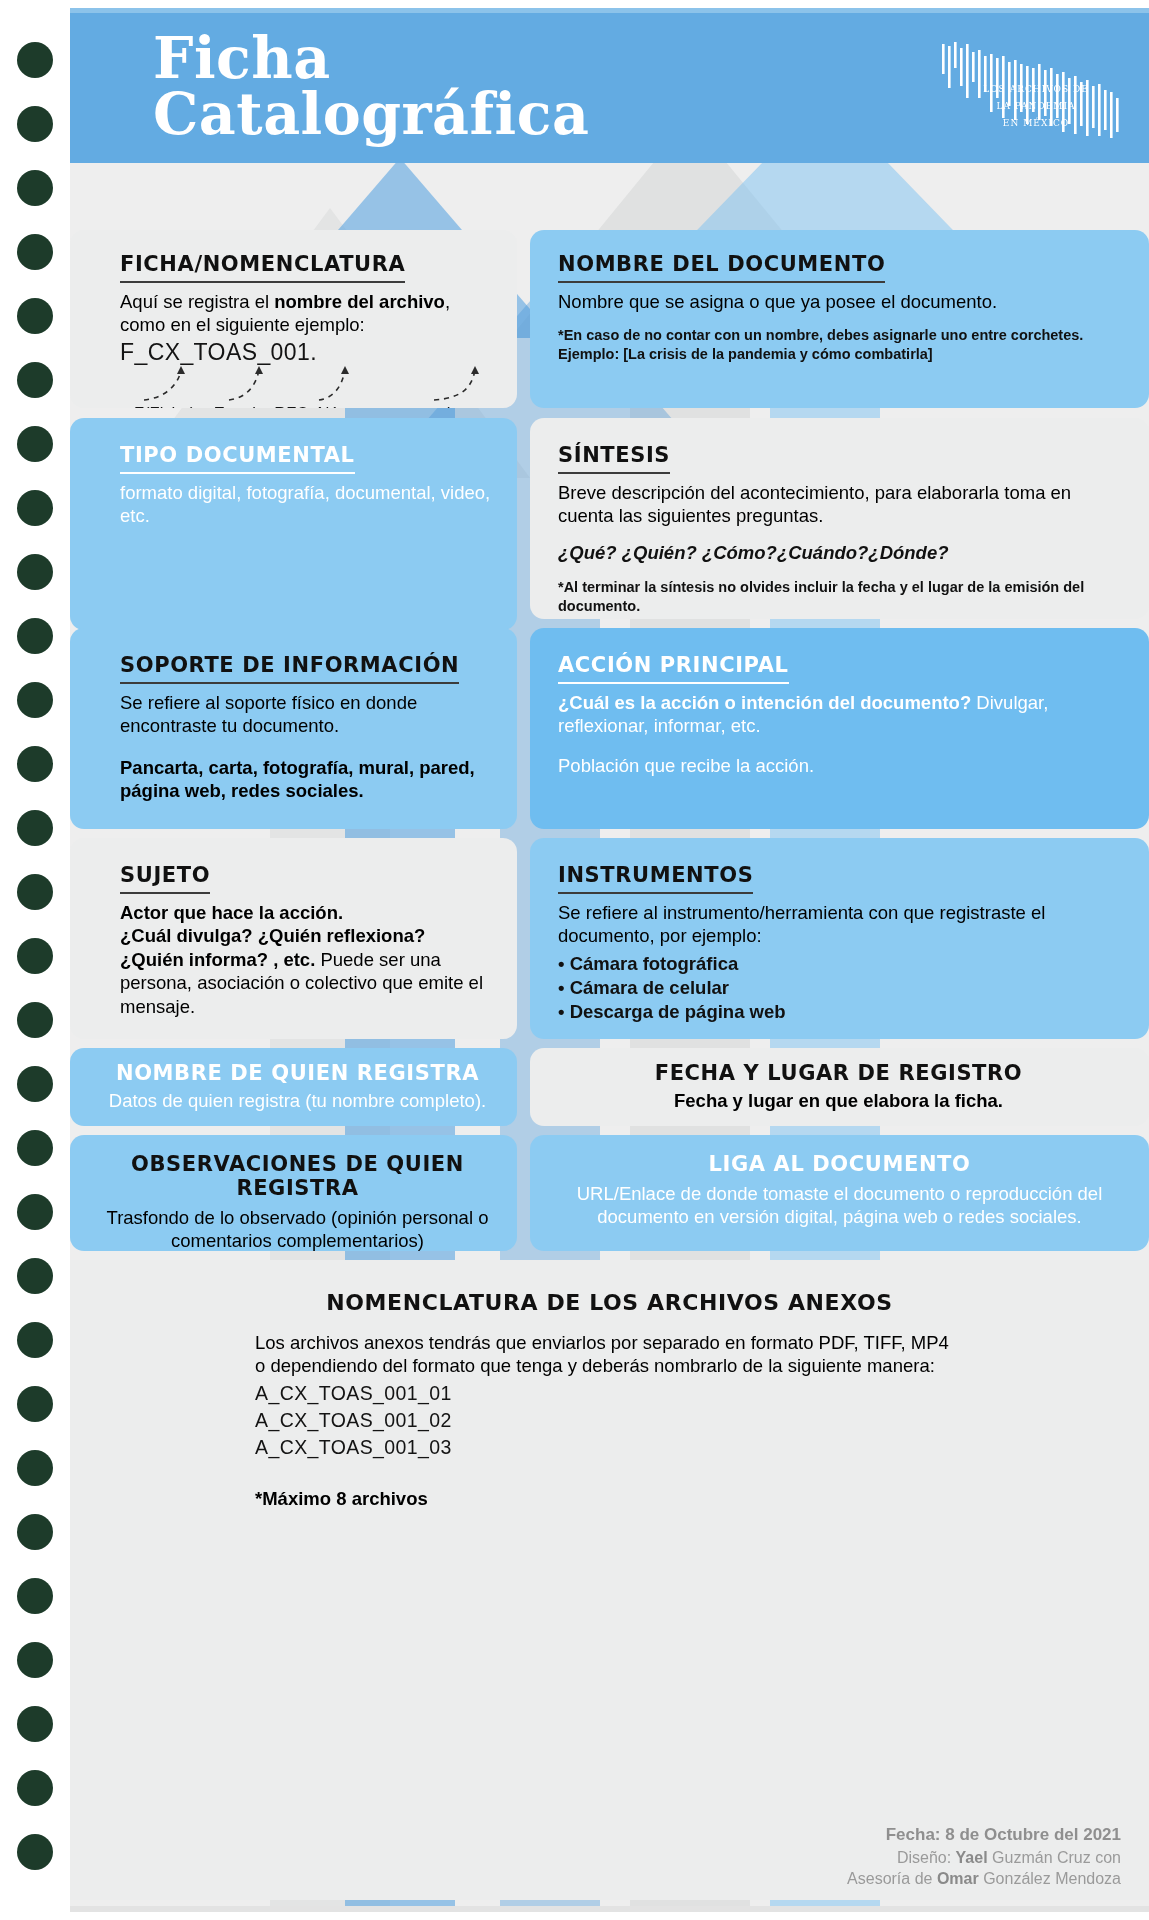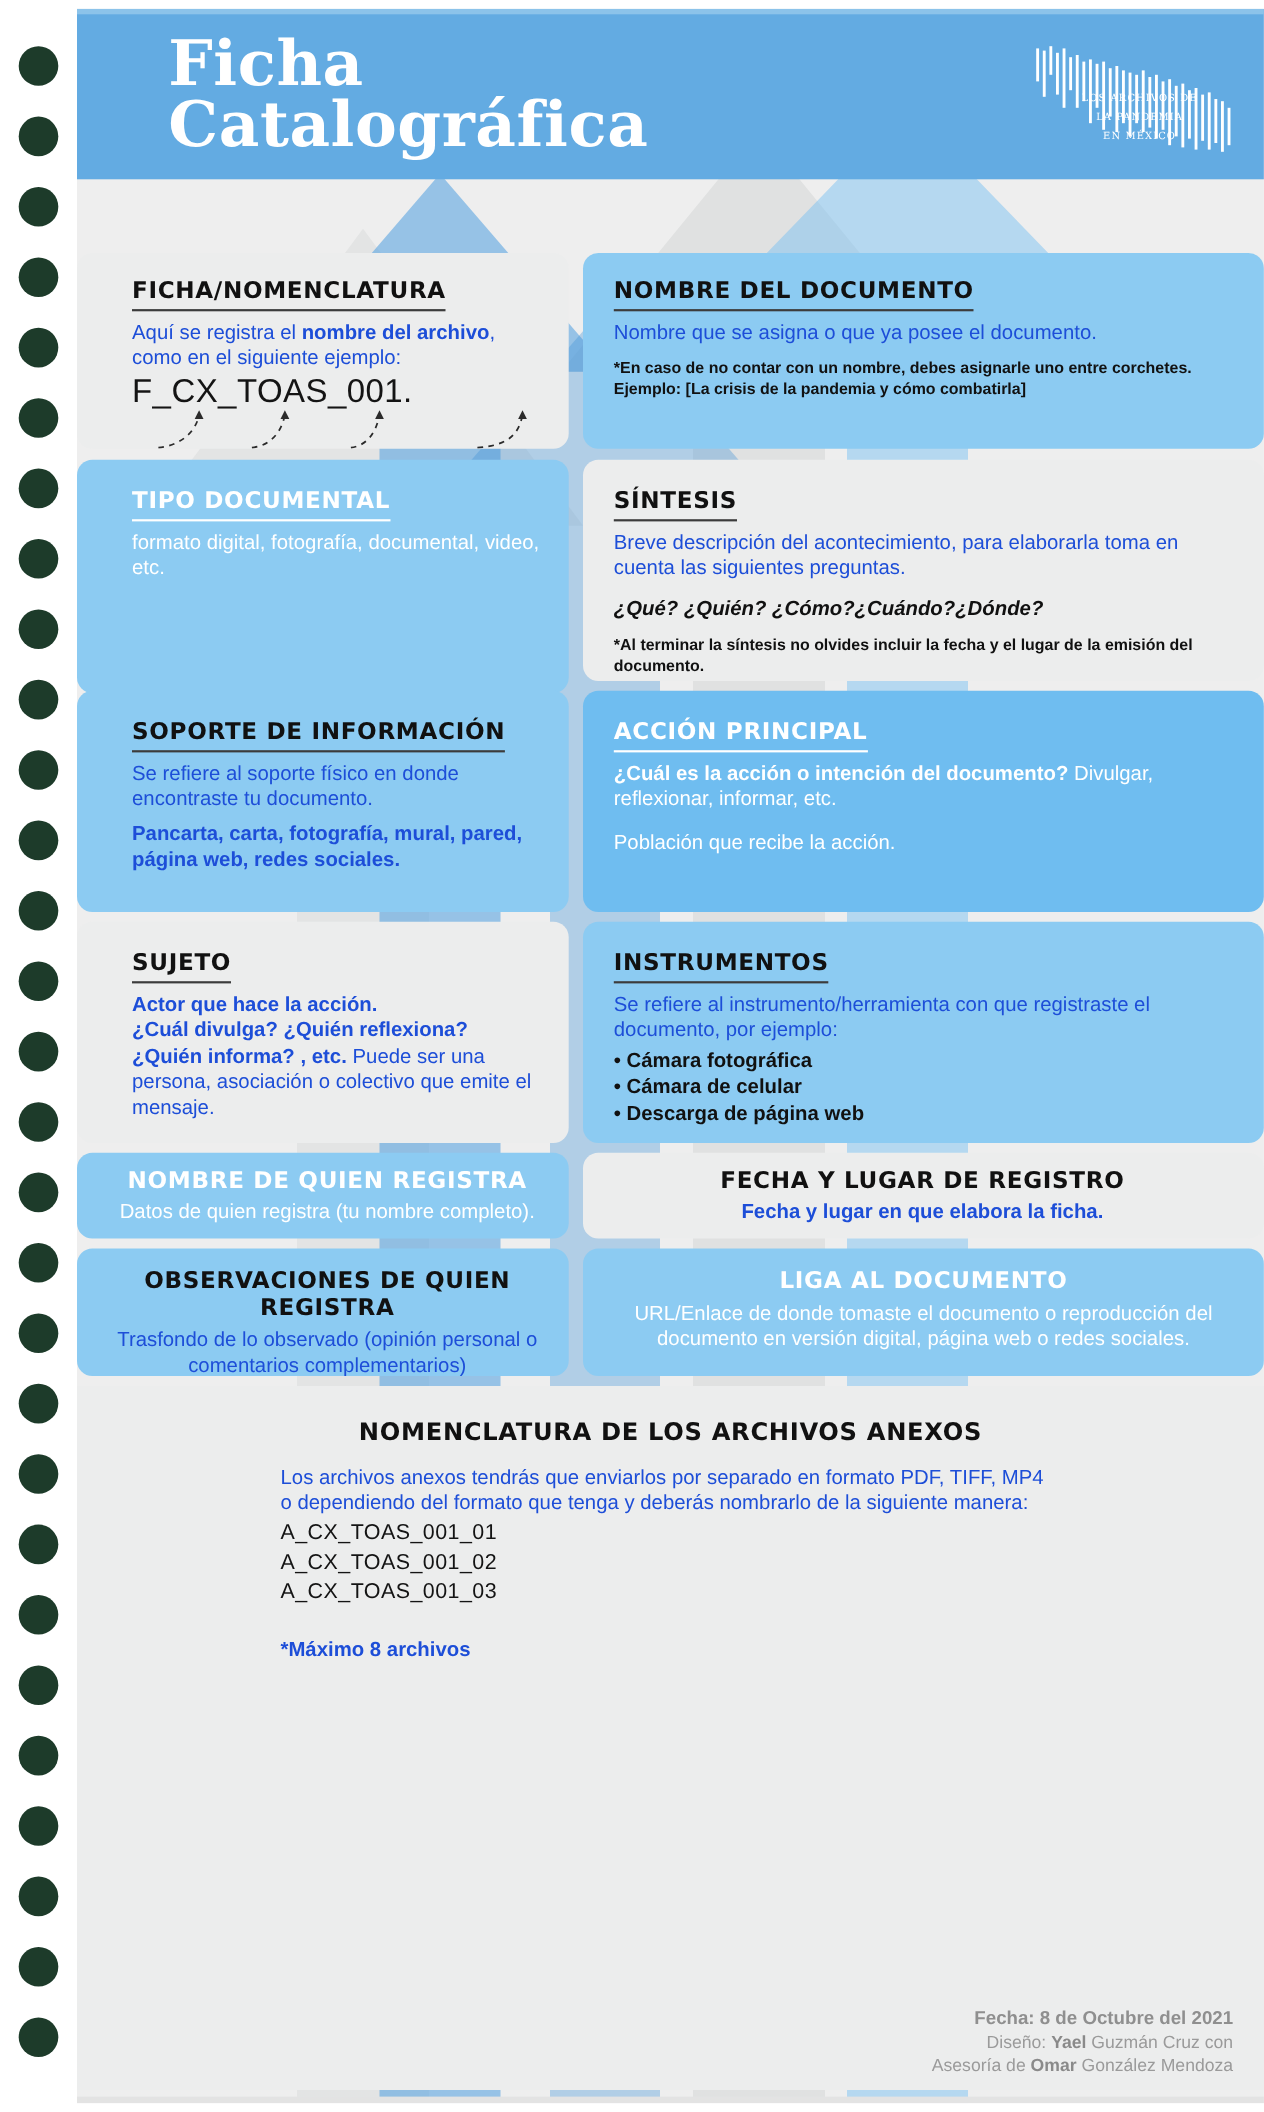--- a/index.html
+++ b/index.html
@@ -63,34 +63,34 @@
   .h-title{
     font-family:"DejaVu Sans", sans-serif;
     font-weight:700;font-size:21px;letter-spacing:0.6px;
     color:#111111;text-transform:uppercase;
     display:inline-block;padding-bottom:5px;
     border-bottom:2px solid #3c3c3c;
     margin:0 0 7px 0;
   }
   .h-title.white{color:#ffffff;border-bottom-color:#ffffff;}
   .body-t{
-    font-size:18.5px;line-height:1.27;color:#1d4ed8;margin:0;
+    font-size:18.5px;line-height:1.27;color:#000000;margin:0;
   }
   .body-t b{font-weight:700;}
   .note{
     font-size:14.5px;line-height:1.3;color:#111111;margin:0;font-weight:600;
   }
   .qline{font-size:18.5px;font-weight:700;font-style:italic;color:#111;margin:0;}
   .white-t{color:#ffffff;}
   .ctr{text-align:center;}
   .bold{font-weight:700;}
 
   
   .filename{
-    font-size:30px;letter-spacing:0.4px;color:#141414;margin:2px 0 0 0;
+    font-size:23px;letter-spacing:0.4px;color:#141414;margin:2px 0 0 0;
     font-family:"Liberation Sans", sans-serif;
   }
   .legend{
     font-size:16.5px;color:#141414;margin:0;
   }
 
   
   .bullets{margin:4px 0 0 0;padding:0;list-style:none;}
   .bullets li{font-size:18.5px;line-height:1.3;font-weight:700;color:#111;}
   .bullets li:before{content:"• ";}
@@ -263,21 +263,21 @@
         <p class="body-t">Breve descripción del acontecimiento, para elaborarla toma en cuenta las siguientes preguntas.</p>
         <p class="qline" style="margin-top:14px;">¿Qué? ¿Quién? ¿Cómo?¿Cuándo?¿Dónde?</p>
         <p class="note" style="margin-top:14px;">*Al terminar la síntesis no olvides incluir la fecha y el lugar de la emisión del documento.</p>
       </div>
     </div>
 
     <div class="card blue" style="left:0px;top:620px;width:447px;height:201px;">
       <div class="inner" style="padding:25px 24px 0 50px;">
         <div class="h-title">SOPORTE DE INFORMACIÓN</div>
         <p class="body-t">Se refiere al soporte físico en donde encontraste tu documento.</p>
-        <p class="body-t bold" style="margin-top:8px;">Pancarta, carta, fotografía, mural, pared, página web, redes sociales.</p>
+        <p class="body-t bold" style="margin-top:18px;">Pancarta, carta, fotografía, mural, pared, página web, redes sociales.</p>
       </div>
     </div>
 
     <div class="card blue-mid" style="left:460px;top:620px;width:619px;height:201px;">
       <div class="inner" style="padding:25px 30px 0 28px;">
         <div class="h-title white">ACCIÓN PRINCIPAL</div>
         <p class="body-t white-t">
           <b>¿Cuál es la acción o intención del documento?</b><span> Divulgar, reflexionar, informar, etc.</span>
         </p>
         <p class="body-t white-t" style="margin-top:16px;">Población que recibe la acción.</p>

